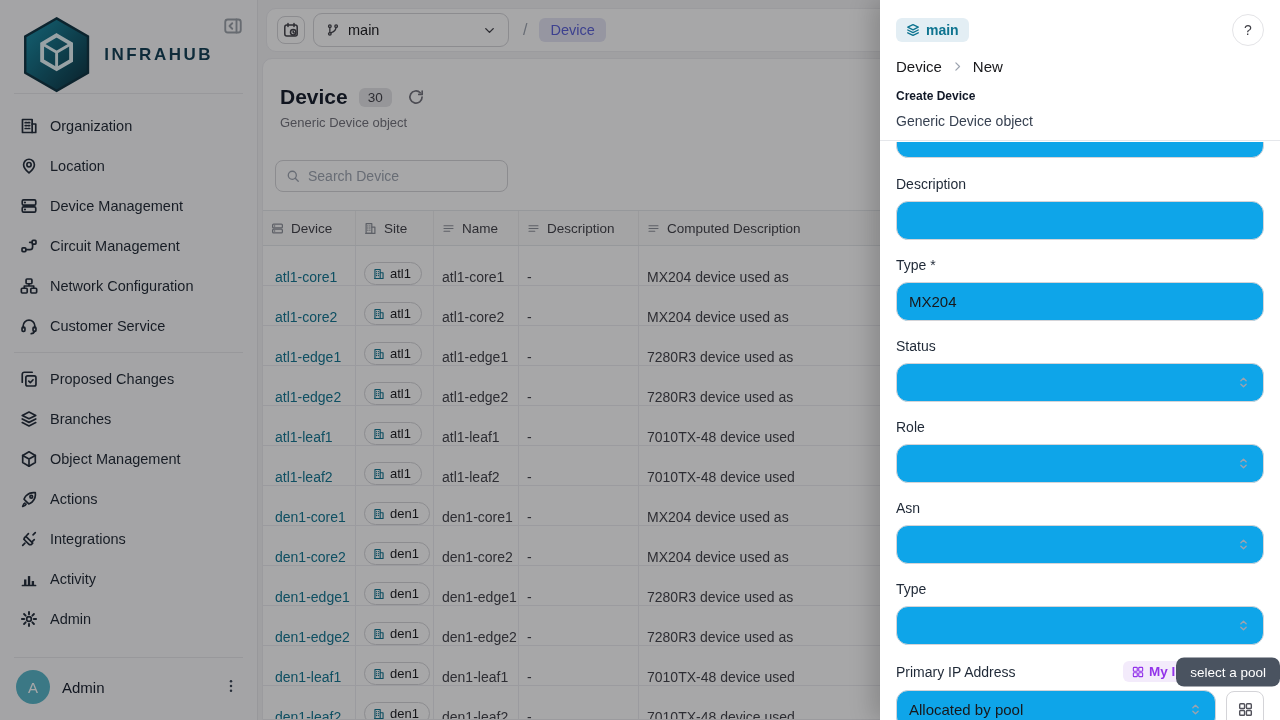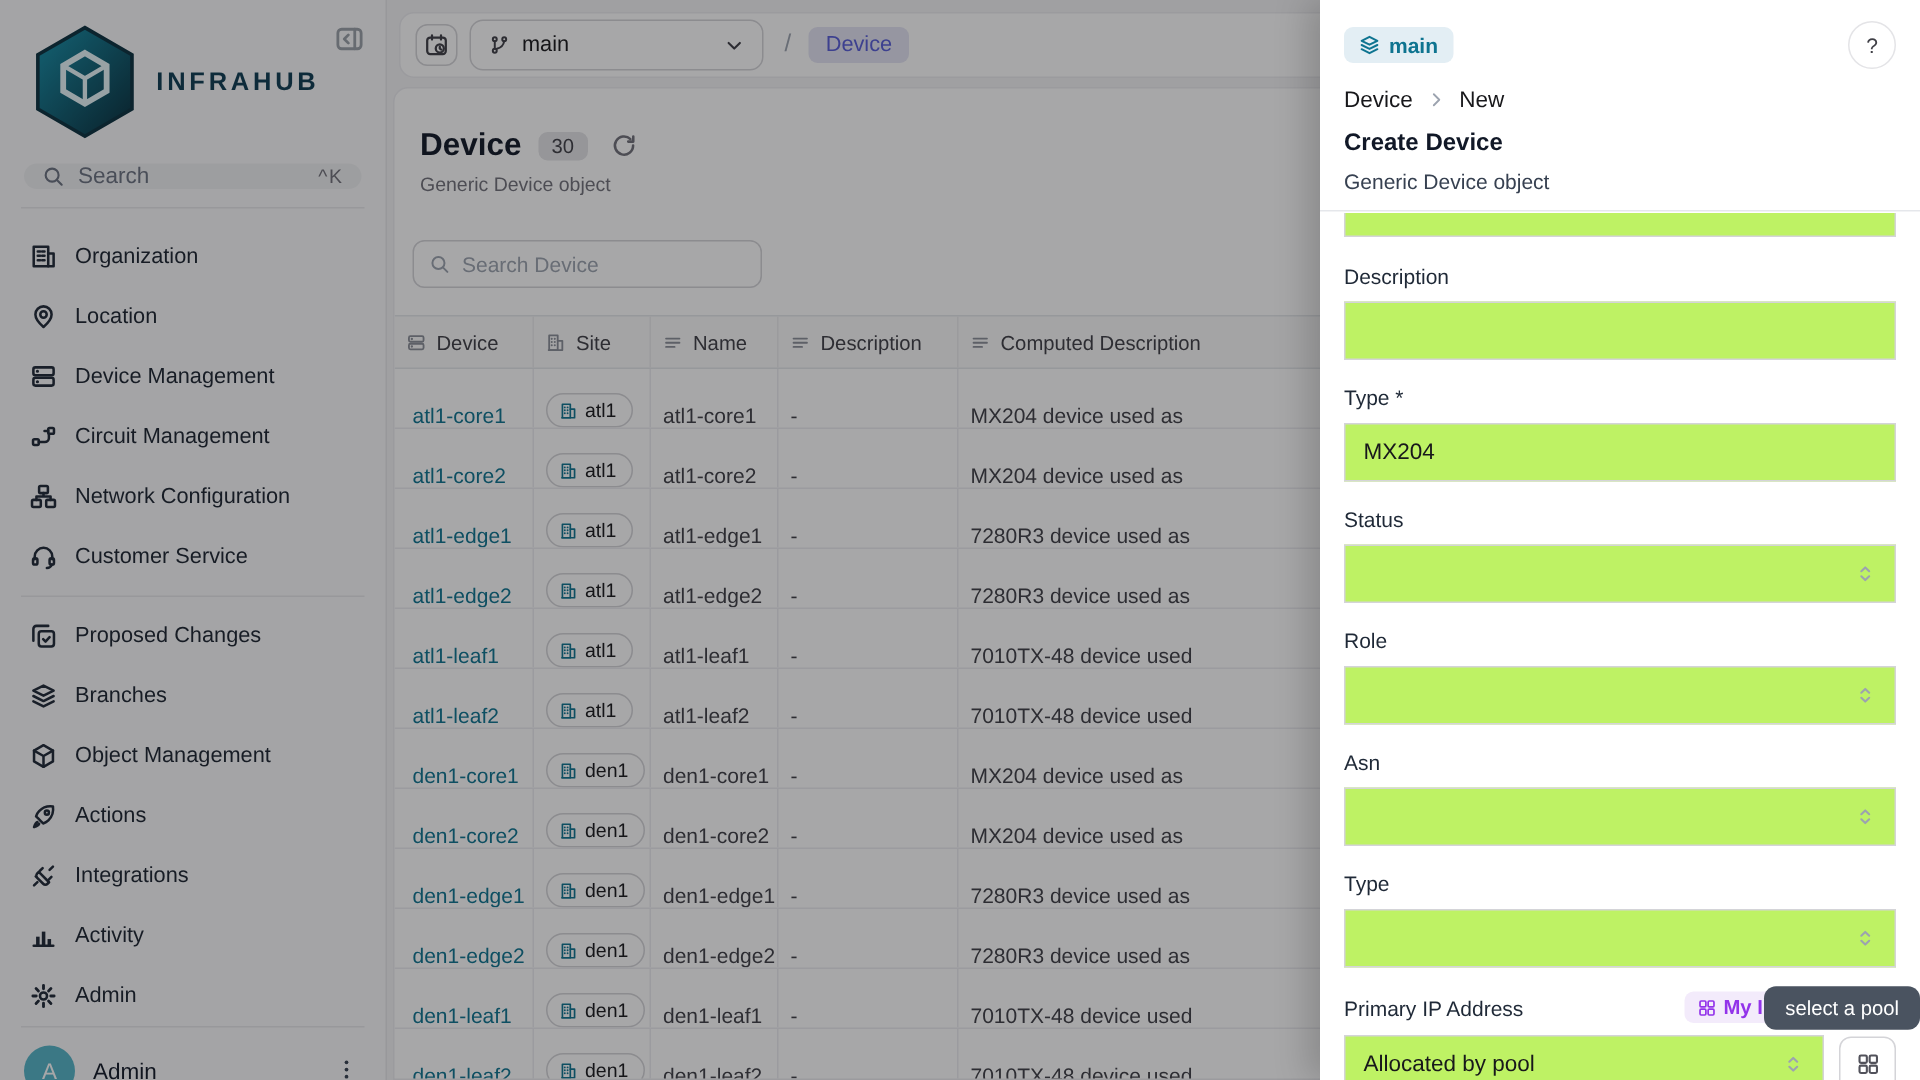--- a/index.html
+++ b/index.html
@@ -88,28 +88,28 @@
     box-shadow:-8px 0 22px rgba(0,0,0,0.18); display:flex; flex-direction:column; }
   .p-head { padding:14px 16px 11px; border-bottom:1px solid #e5e7eb; }
   .p-chip-row { display:flex; align-items:center; justify-content:space-between; }
   .branch-chip { display:inline-flex; align-items:center; gap:6px; background:#e3eef4; color:#0e7490;
     border-radius:6px; padding:4px 10px; font-size:14px; font-weight:600; }
   .branch-chip .cic { width:14px; height:14px; }
   .help-btn { width:32px; height:32px; border-radius:50%; border:1px solid #e4e4e7; background:#fff;
     color:#3f3f46; font-size:14px; display:flex; align-items:center; justify-content:center; }
   .p-crumbs { margin-top:12px; display:flex; align-items:center; gap:9px; font-size:15px; color:#18181b; }
   .p-crumbs .chev { width:13px; height:13px; color:#9ca3af; }
-  .p-title { margin-top:10px; font-size:16px; font-weight:700; color:#111827; line-height:22px; }
+  .p-title { margin-top:10px; font-size:12px; font-weight:700; color:#111827; line-height:22px; }
   .p-subtitle { margin-top:6px; font-size:14px; color:#374151; }
   .p-body { flex:1; overflow:hidden; padding:0 16px; }
   .input-clip { height:17px; overflow:hidden; margin-top:1px; }
   .input-clip .control { margin-top:-23px; }
   .field { margin-top:16px; }
   .flabel { display:block; font-size:14px; line-height:18px; margin-bottom:8px; color:#1f2937; font-weight:500; }
-  .control { height:39px; width:100%; border:1px solid #d4d4d8; border-radius:0; background:#bef264;
+  .control { height:39px; width:100%; border:1px solid #d4d4d8; border-radius:12px; background:#0ea5e9;
     display:flex; align-items:center; padding:0 12px; font-size:15px; color:#18181b; }
   .control.select { justify-content:space-between; }
   .control .updown { width:15px; height:15px; color:#9ca3af; flex:none; }
   .pip-head { position:relative; display:flex; align-items:center; justify-content:space-between;
     margin-bottom:8px; }
   .pip-head .flabel { margin-bottom:0; }
   .myip-chip { display:inline-flex; align-items:center; gap:5px; background:#f3ebfb; color:#9333ea;
     border-radius:6px; padding:3px 9px; font-size:13.5px; font-weight:600; min-width:141px; white-space:nowrap; overflow:hidden; }
   .myip-chip .gic { width:12px; height:12px; flex:none; }
   .tooltip { position:absolute; right:-16px; top:50%; transform:translateY(-50%); background:#4a5360;
@@ -142,30 +142,20 @@
       <span class="logo-text">INFRAHUB</span>
     </div>
     <button class="collapse-btn">
       <span data-icon="collapse" style="width:20px;height:20px;"><svg viewBox="0 0 16 16" fill="none" stroke="currentColor" stroke-width="1.5" stroke-linecap="round" stroke-linejoin="round">
             <rect x="1.8" y="2.8" width="12.4" height="10.4" rx="2"></rect>
             <path d="M10.8 2.8v10.4"></path>
             <path d="M7.4 5.8 5.2 8l2.2 2.2"></path>
           </svg></span>
     </button>
   </div>
-  <div class="searchbox">
-    <span data-icon="search" style="width:15px;height:15px;">
-        <svg viewBox="0 0 16 16" fill="none" stroke="currentColor" stroke-width="1.5" stroke-linecap="round" stroke-linejoin="round">
-          <circle cx="7.2" cy="7.2" r="4.6"></circle>
-          <path d="M10.6 10.6 14 14"></path>
-        </svg>
-      </span>
-    <span class="ph">Search</span>
-    <span class="kbd">^K</span>
-  </div>
   <div class="divider side-divider"></div>
   <nav id="nav">
       <div class="nav-item">
         <span class="nicon" data-icon="building">
           <svg viewBox="0 0 16 16" fill="none" stroke="currentColor" stroke-width="1.5" stroke-linecap="round" stroke-linejoin="round">
             <rect x="2.2" y="2.2" width="8.6" height="11.6"></rect>
             <path d="M10.8 6.2h3.2v7.6h-3.2"></path>
             <path d="M4.6 5h1.4M7.2 5h1.4M4.6 7.6h1.4M7.2 7.6h1.4M4.6 10.2h1.4M7.2 10.2h1.4"></path>
           </svg>
         </span>

